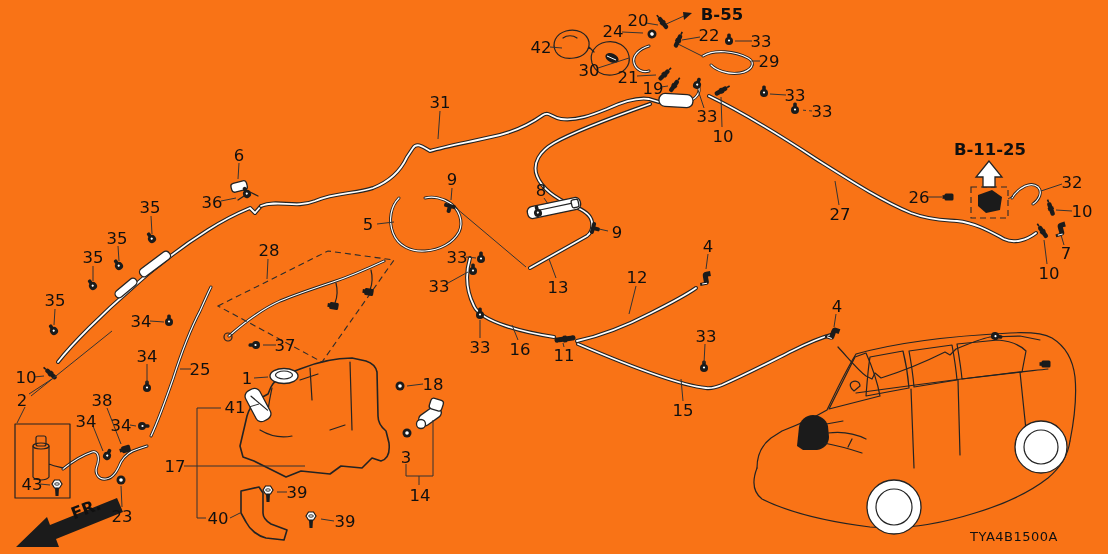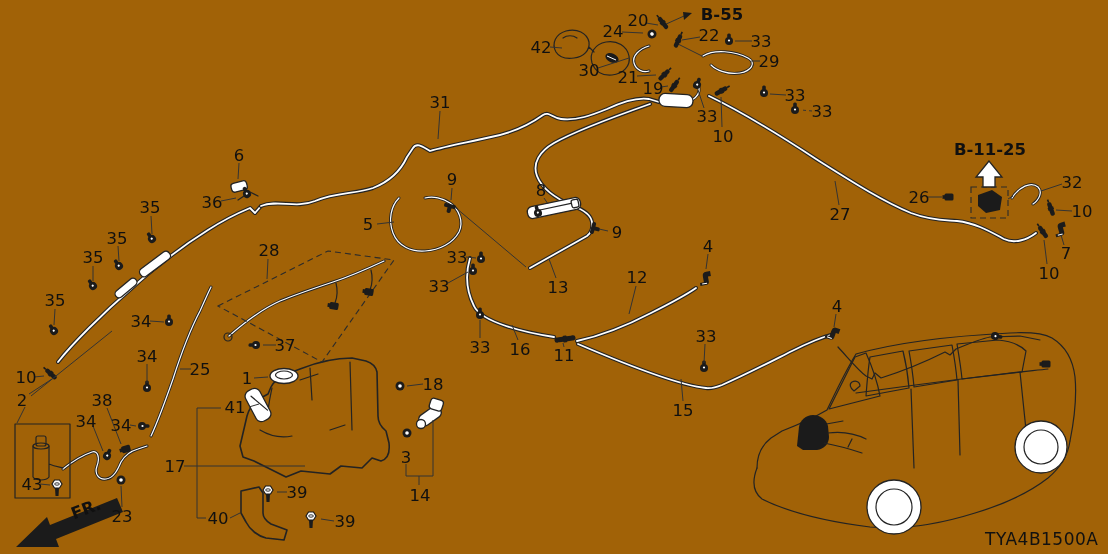--- a/index.html
+++ b/index.html
@@ -1,36 +1,36 @@
 <!DOCTYPE html>
 <html><head>
 <meta charset="utf-8">
 <style>
   html,body{margin:0;padding:0;background:#fff;}
-  .stage{position:relative;width:1108px;height:554px;background:#a16207;overflow:hidden;
+  .stage{position:relative;width:1108px;height:554px;background:#f97316;overflow:hidden;
          font-family:"DejaVu Sans","Liberation Sans",sans-serif;}
   svg{position:absolute;left:0;top:0;}
   
   .line{fill:none;stroke:#232323;stroke-width:1.2;stroke-linecap:round;stroke-linejoin:round;}
   .thick{stroke-width:1.6;}
   .tube-outer{fill:none;stroke:#232323;stroke-width:4;stroke-linecap:round;stroke-linejoin:round;}
   .tube-inner{fill:none;stroke:#ffffff;stroke-width:1.8;stroke-linecap:round;stroke-linejoin:round;}
   .thin-outer{fill:none;stroke:#232323;stroke-width:3;stroke-linecap:round;stroke-linejoin:round;}
   .thin-inner{fill:none;stroke:#ffffff;stroke-width:1.2;stroke-linecap:round;stroke-linejoin:round;}
   .part{fill:#ffffff;stroke:#232323;stroke-width:1.3;}
   .dark{fill:#1b1b1b;stroke:none;}
   .dash{stroke-dasharray:5 4;}
   .dashbox{fill:none;stroke:#2b2b2b;stroke-width:1.1;stroke-dasharray:6 4;}
   .leader{stroke:#333;stroke-width:1;}
   .leader.dash{stroke-dasharray:3 3;}
   .callout{font-family:"DejaVu Sans","Liberation Sans",sans-serif;font-size:16.5px;fill:#101010;
            text-anchor:middle;dominant-baseline:central;}
   .callout.bold{font-weight:bold;}
-  #diagram-code{position:absolute;left:985px;top:529px;width:104px;
-                font-size:17px;color:#111;letter-spacing:0.5px;}
+  #diagram-code{position:absolute;left:962px;top:529px;width:104px;text-align:center;
+                font-size:13px;color:#111;letter-spacing:0.5px;}
 </style>
 </head>
 <body>
 
 <div class="stage">
 <svg id="art" width="1108" height="554" viewBox="0 0 1108 554">
   <defs>
     <path id="t-feed" d="M58,362 C72,344 102,314 132,288 C142,279 150,272 158,266 C175,252 192,240 208,230 C222,221 238,213 250,208 L255,213 L261,206"></path>
     <path id="t-31" d="M261,206 C278,199 295,209 315,201 C336,192 356,194 373,188 C391,181 401,170 407,157 L413,148 C417,142 423,147 430,151 C447,146 470,142 491,137 C512,133 529,125 543,115 C549,111 552,118 561,119 C577,121 592,115 607,109 C622,102 636,97 649,99 L659,102"></path>
     <path id="t-31b" d="M692,100 C697,97 700,93 699,87"></path>

